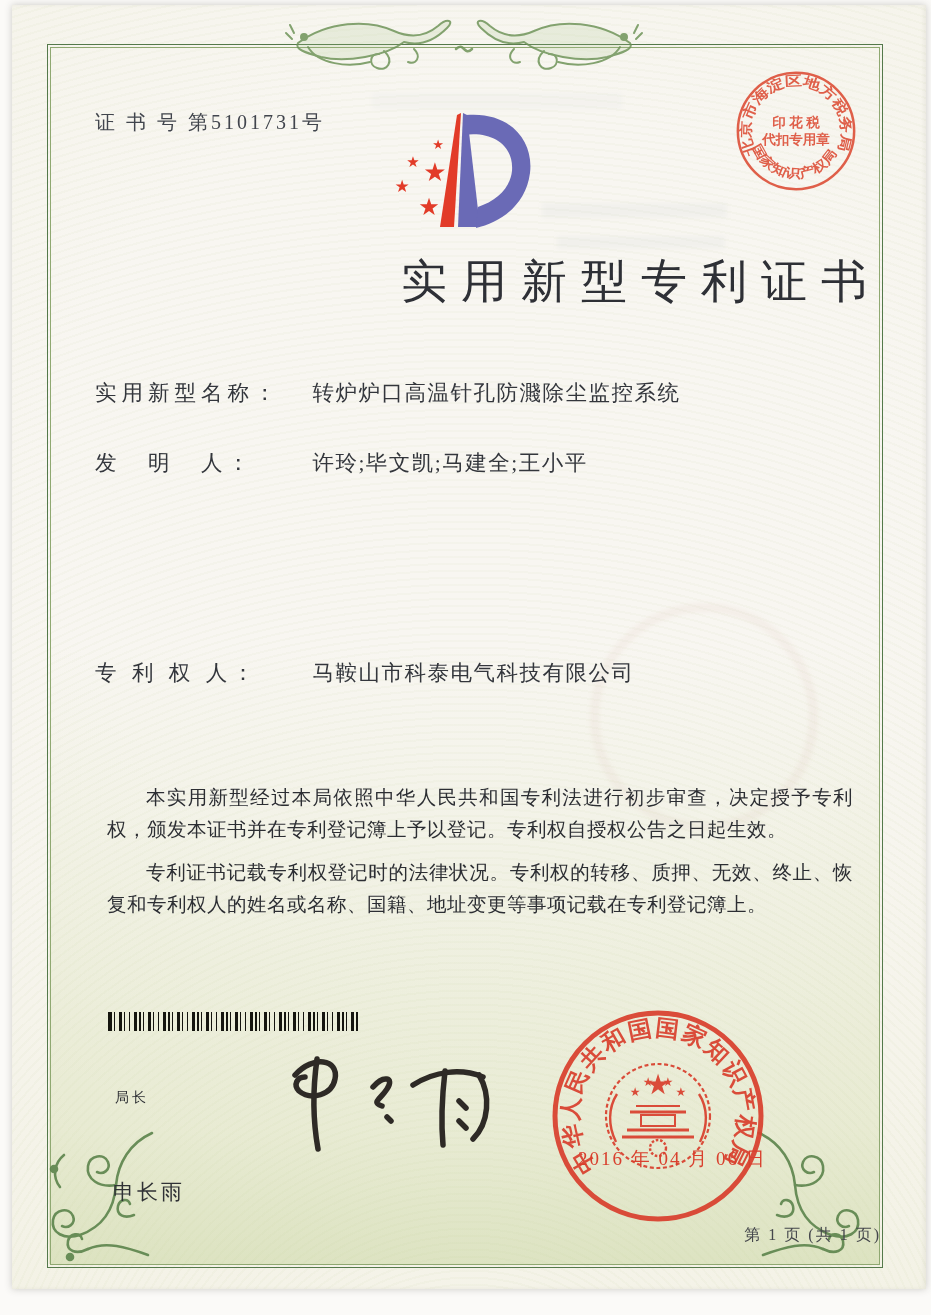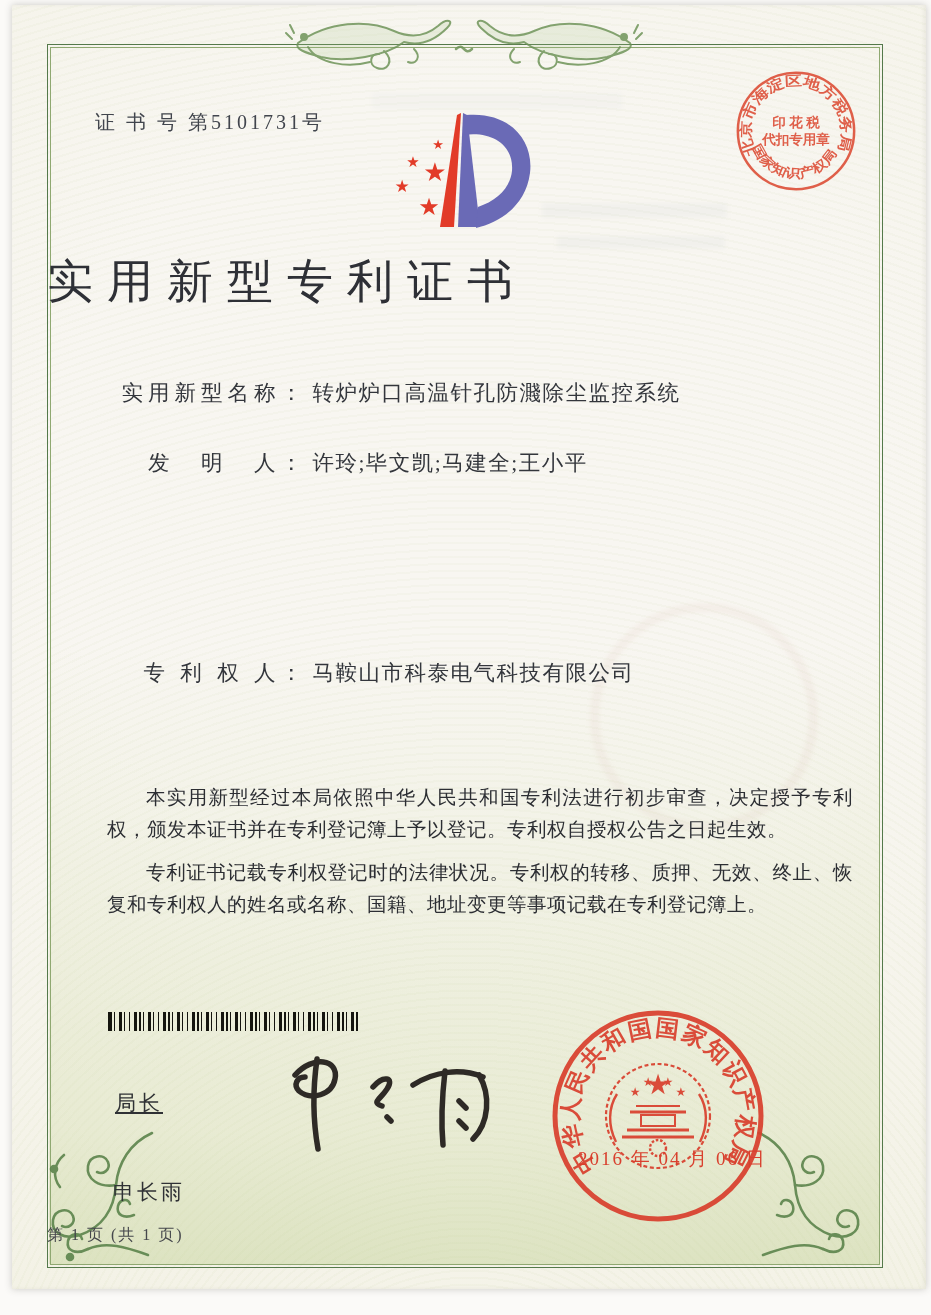--- a/index.html
+++ b/index.html
@@ -23,52 +23,52 @@
     pointer-events:none;}
   .ghost-circle{position:absolute;left:578px;top:598px;width:210px;height:210px;border-radius:50%;
     border:9px solid rgba(205,145,130,0.07);filter:blur(2px);}
   .ghost-bar{position:absolute;background:rgba(130,140,160,0.055);filter:blur(2px);}
   .g1{left:530px;top:198px;width:185px;height:15px;}
   .g2{left:545px;top:231px;width:168px;height:13px;}
   .g3{left:360px;top:88px;width:250px;height:16px;opacity:.7;}
 
   .cert-number{position:absolute;left:83px;top:104px;font-size:20px;letter-spacing:3px;color:#41454d;}
   .logo{position:absolute;left:376px;top:88px;width:158px;height:164px;}
-  .title{position:absolute;left:35px;top:246px;width:834px;text-align:left;
+  .title{position:absolute;left:35px;top:246px;width:834px;text-align:right;
     font-size:46px;letter-spacing:14px;color:#2e3036;font-weight:500;}
 
   .field{position:absolute;left:83px;font-size:21.5px;color:#33363c;white-space:nowrap;}
   .f0{top:373px}.f1{top:443px}.f2{top:513px}.f3{top:583px}.f4{top:653px}.f5{top:723px}
-  .flabel{display:inline-block;min-width:212px;letter-spacing:5px;text-align:right;}
+  .flabel{display:inline-block;min-width:212px;letter-spacing:5px;}
   .fvalue{letter-spacing:1.5px;}
 
   .body-text{position:absolute;left:83px;top:765px;width:770px;
     font-size:19.5px;line-height:31.5px;color:#2c2e33;text-align:justify;letter-spacing:0.5px;}
   .body-text p{margin:12px;text-indent:2em;}
 
   .barcode{position:absolute;left:96px;top:1007px;width:246px;height:19px;
     border-left:2px solid #15150f;border-right:2px solid #15150f;
     background:repeating-linear-gradient(90deg,
       #15150f 0 2px, rgba(0,0,0,0) 2px 4px,
       #15150f 4px 5px, rgba(0,0,0,0) 5px 9px,
       #15150f 9px 12px, rgba(0,0,0,0) 12px 14px,
       #15150f 14px 15px, rgba(0,0,0,0) 15px 19px,
       #15150f 19px 20px, rgba(0,0,0,0) 20px 24px,
       #15150f 24px 27px, rgba(0,0,0,0) 27px 29px);}
 
-  .director-title{position:absolute;left:103px;top:1084px;font-size:21px;letter-spacing:3px;color:#2f3135;text-decoration:underline;}
+  .director-title{position:absolute;left:103px;top:1084px;font-size:14px;letter-spacing:3px;color:#2f3135;}
   .director-name{position:absolute;left:101px;top:1128px;font-size:21px;letter-spacing:3px;color:#2f3135;margin-top:45px;}
   .signature{position:absolute;left:243px;top:1040px;width:260px;height:120px;}
 
   .seal{position:absolute;left:536px;top:1001px;width:220px;height:220px;opacity:0.93;}
   .seal-date{position:absolute;left:566px;top:1141px;font-size:19px;letter-spacing:2px;
     color:var(--seal-red,#d9402e);white-space:nowrap;}
   .tax-stamp{position:absolute;left:721px;top:63px;width:126px;height:126px;opacity:0.9;}
 
-  .footer{position:absolute;left:35px;top:1220px;width:834px;text-align:left;
+  .footer{position:absolute;left:35px;top:1220px;width:834px;text-align:right;
     font-size:16px;letter-spacing:2px;color:#45474c;}
 
   .dragons{position:absolute;left:272px;top:4px;width:360px;height:66px;}
   .flourish{position:absolute;width:132px;height:140px;}
   .fl-bl{left:18px;top:1122px;}
   .fl-br{left:737px;top:1122px;transform:scaleX(-1);}
 </style>
 </head>
 <body>
 

